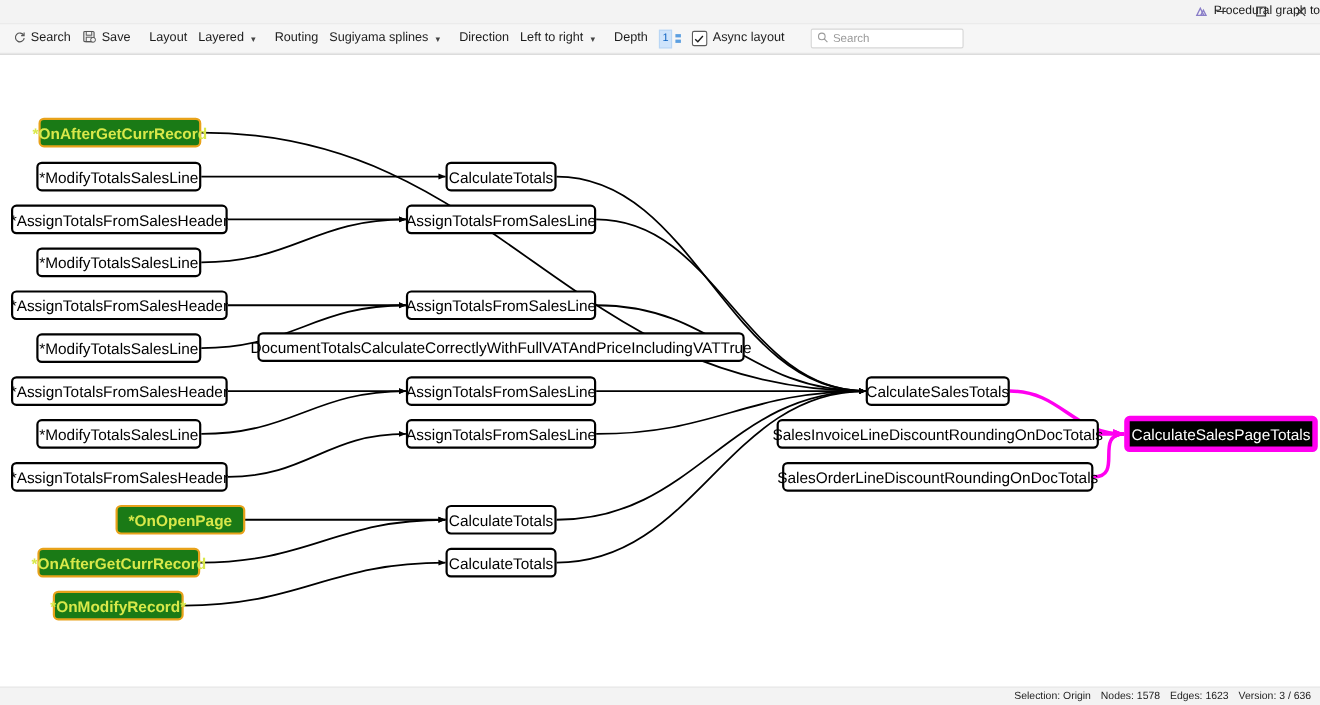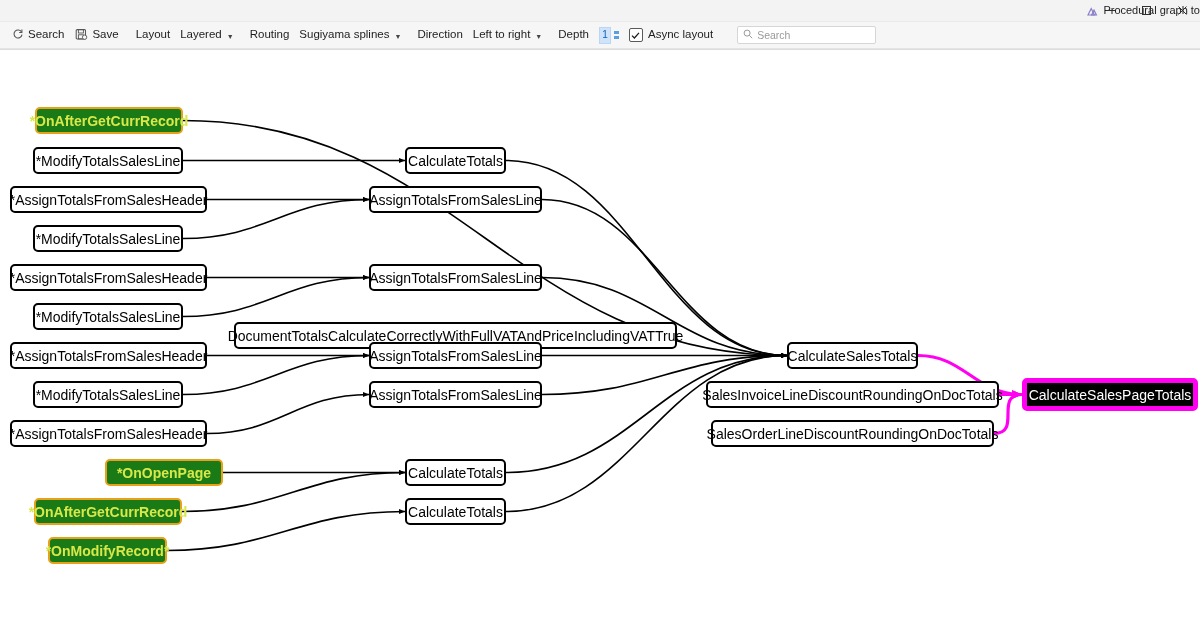--- a/index.html
+++ b/index.html
@@ -342,21 +342,21 @@
         </div>
         <div class="node plain" style="left: 405px; top: 97px; width: 101px; height: 27px;">
           <span>CalculateTotals</span>
         </div>
         <div class="node plain" style="left: 369px; top: 136px; width: 173px; height: 27px;">
           <span>AssignTotalsFromSalesLine</span>
         </div>
         <div class="node plain" style="left: 369px; top: 214px; width: 173px; height: 27px;">
           <span>AssignTotalsFromSalesLine</span>
         </div>
-        <div class="node plain" style="left: 234px; top: 252px; width: 443px; height: 27px; margin-top: 20px;">
+        <div class="node plain" style="left: 234px; top: 252px; width: 443px; height: 27px;">
           <span>DocumentTotalsCalculateCorrectlyWithFullVATAndPriceIncludingVATTrue</span>
         </div>
         <div class="node plain" style="left: 369px; top: 292px; width: 173px; height: 27px;">
           <span>AssignTotalsFromSalesLine</span>
         </div>
         <div class="node plain" style="left: 369px; top: 331px; width: 173px; height: 27px;">
           <span>AssignTotalsFromSalesLine</span>
         </div>
         <div class="node plain" style="left: 405px; top: 409px; width: 101px; height: 27px;">
           <span>CalculateTotals</span>
@@ -372,13 +372,19 @@
         </div>
         <div class="node plain" style="left: 711px; top: 370px; width: 283px; height: 27px; justify-content: center;">
           <span>SalesOrderLineDiscountRoundingOnDocTotals</span>
         </div>
         <div class="node selected" style="left: 1022px; top: 328px; width: 176px; height: 33px;">
           <span>CalculateSalesPageTotals</span>
         </div>
       </div>
   </div>
 
+  <div class="statusbar">
+    <span class="status-item">Selection: Origin</span>
+    <span class="status-item">Nodes: 1578</span>
+    <span class="status-item">Edges: 1623</span>
+    <span class="status-item">Version: 3 / 636</span>
+  </div>
 </div>
 
 </body></html>

